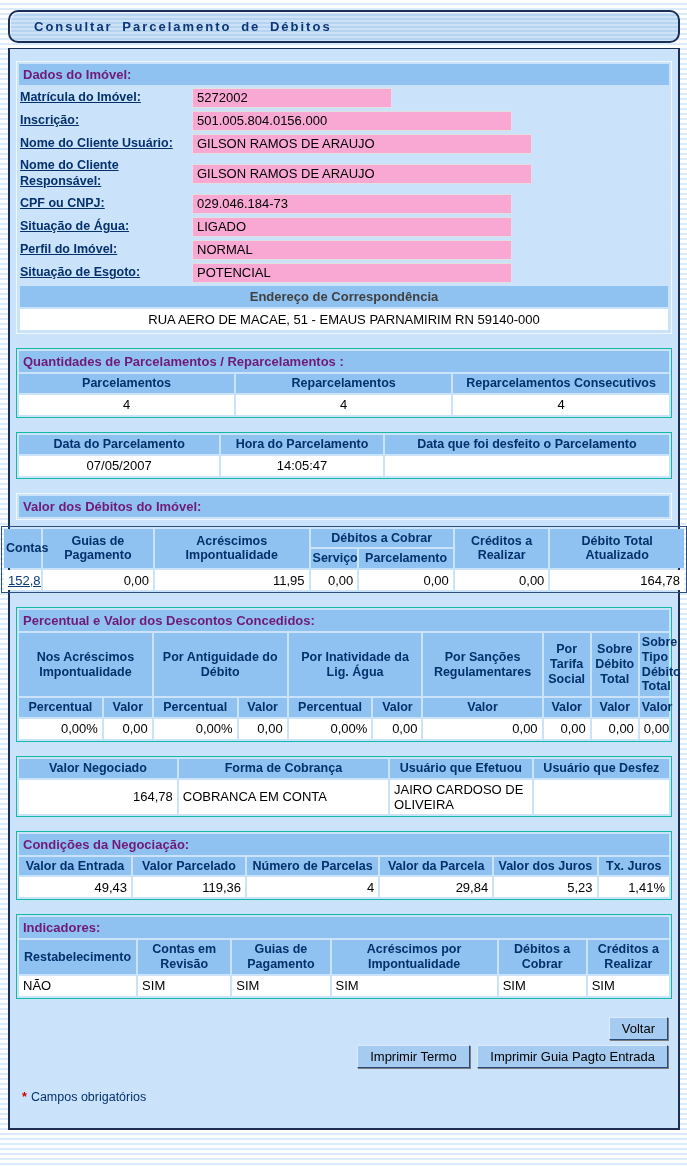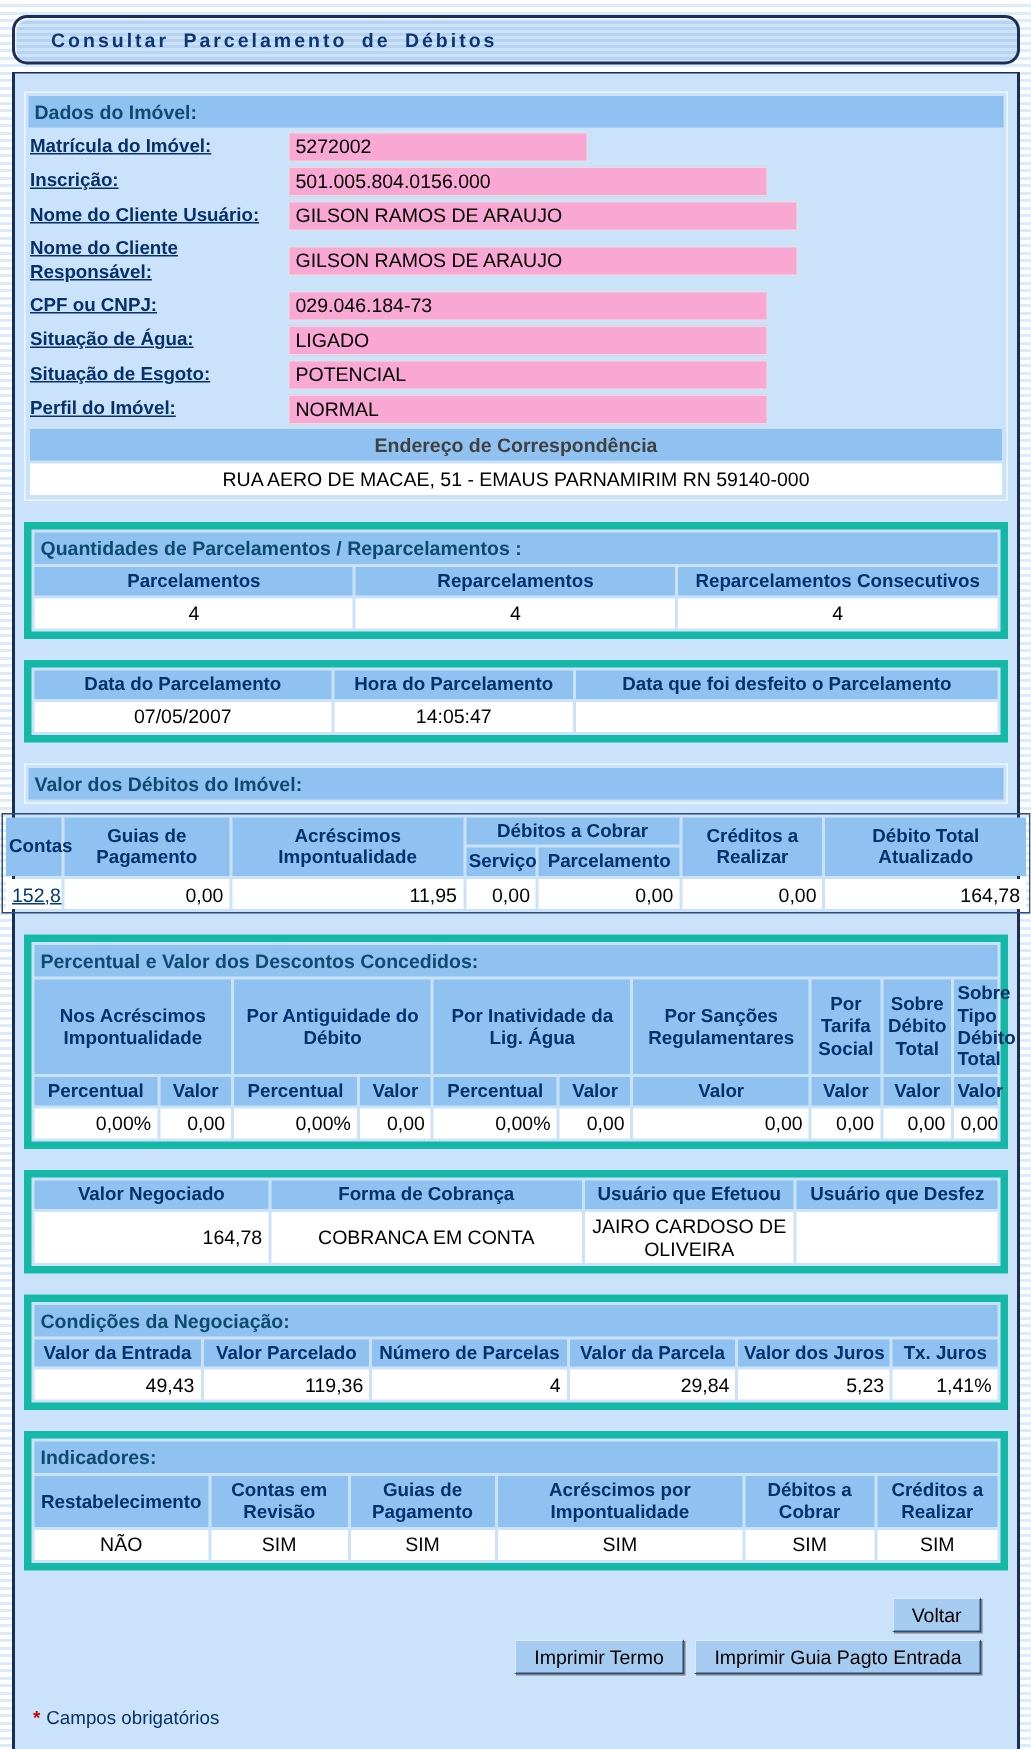--- a/index.html
+++ b/index.html
@@ -21,23 +21,23 @@
     color:#0b3575; font-weight:bold; font-size:13px; letter-spacing:2px; word-spacing:4px;
   }
   .panel {
     margin:0 7px 0 8px;
     border:2px solid #1c2e56; border-top-width:1px;
     background:#cbe3fa;
     padding:12px 4px 10px 4px;
   }
   .section { margin:0 2px 14px 2px; }
   .box-white { border:1px solid #eef6fe; padding:1px; }
-  .box-dark  { border:5px solid #14b8a6; padding:0; }
+  .box-dark  { border:1px solid #14b8a6; padding:0; }
   .sec-title {
-    background:#8fc2f1; color:#0c4a6e; font-weight:bold; font-size:13px;
+    background:#8fc2f1; color:#701a75; font-weight:bold; font-size:13px;
     padding:3px 4px; margin:1px;
   }
   .box-dark .sec-title { margin:2px 2px 0 2px; }
   
   .frow { display:flex; align-items:center; margin:3px 2px; min-height:20px; }
   .frow .lbl { width:172px; flex:0 0 172px; color:#04316b; font-weight:bold; font-size:12.5px; line-height:1.25;text-decoration:underline; }
   .fval {
     background:#f9a8d4; border:1px solid #e0e0e0; height:20px; line-height:18px;
     font-size:13px; color:#000; padding:0 0 0 4px; display:block;
     font-family:"Liberation Sans", sans-serif;
@@ -45,28 +45,28 @@
   .w200{width:200px;} .w270{width:320px;} .w340{width:340px;}
   .addr-head { background:#8fc2f1; color:#404040; font-weight:bold; text-align:center; padding:3px 0; margin:2px; font-size:13px; }
   .addr-val  { background:#ffffff; text-align:center; padding:3px 0; margin:2px; font-size:13px; }
   
   table { width:100%; border-collapse:separate; border-spacing:2px; table-layout:fixed; }
   th {
     background:#8fc2f1; color:#04316b; font-weight:bold; font-size:12.5px;
     padding:2px 2px; text-align:center; line-height:1.18; vertical-align:middle;margin-top:28px;
   }
   td { background:#ffffff; font-size:13px; padding:2px 4px; height:20px; vertical-align:middle; overflow:hidden; }
-  td.ar { text-align:right; } td.al { text-align:center; } td.ac { text-align:center; }
+  td.ar { text-align:right; } td.al { text-align:left; } td.ac { text-align:center; }
   .bleed {
     margin:6px -13px 0 -13px; border:1px solid #2d4d7c; background:transparent;
     position:relative;
   }
   a.val-link { color:#073a77; text-decoration:underline; cursor:pointer; }
   
-  .btn-row { text-align:right; margin:0 20px; }
+  .btn-row { text-align:right; margin:0 6px; }
   .btn-row.first { margin-top:18px; margin-bottom:5px; }
   .btn {
     background:#a6cbf0; border:1px solid #2a4a7a;
     border-top-color:#dcebfa; border-left-color:#dcebfa;
     box-shadow:1px 1px 0 0 #7d7d7d;
     font-family:"Liberation Sans", sans-serif; font-size:13px; color:#000;
     padding:3px 12px; cursor:pointer;
   }
   .btn + .btn { margin-left:4px; }
   .footnote { margin:22px 6px 14px 8px; color:#04316b; font-size:12.5px; }
@@ -101,26 +101,26 @@
     </div>
     <div class="frow">
       <span class="lbl">CPF ou CNPJ:</span>
       <span class="fval w270">029.046.184-73</span>
     </div>
     <div class="frow">
       <span class="lbl">Situação de Água:</span>
       <span class="fval w270">LIGADO</span>
     </div>
     <div class="frow">
+      <span class="lbl">Perfil do Imóvel:</span>
+      <span class="fval w270">NORMAL</span>
+    </div>
+    <div class="frow">
       <span class="lbl">Situação de Esgoto:</span>
       <span class="fval w270">POTENCIAL</span>
-    </div>
-    <div class="frow">
-      <span class="lbl">Perfil do Imóvel:</span>
-      <span class="fval w270">NORMAL</span>
     </div>
     <div class="addr-head">Endereço de Correspondência</div>
     <div class="addr-val">RUA AERO DE MACAE, 51 - EMAUS PARNAMIRIM RN 59140-000</div>
   </div>
 
   <div class="section box-dark">
     <div class="sec-title">Quantidades de Parcelamentos / Reparcelamentos :</div>
     <table>
       <colgroup>
           <col style="width:33.3%">

